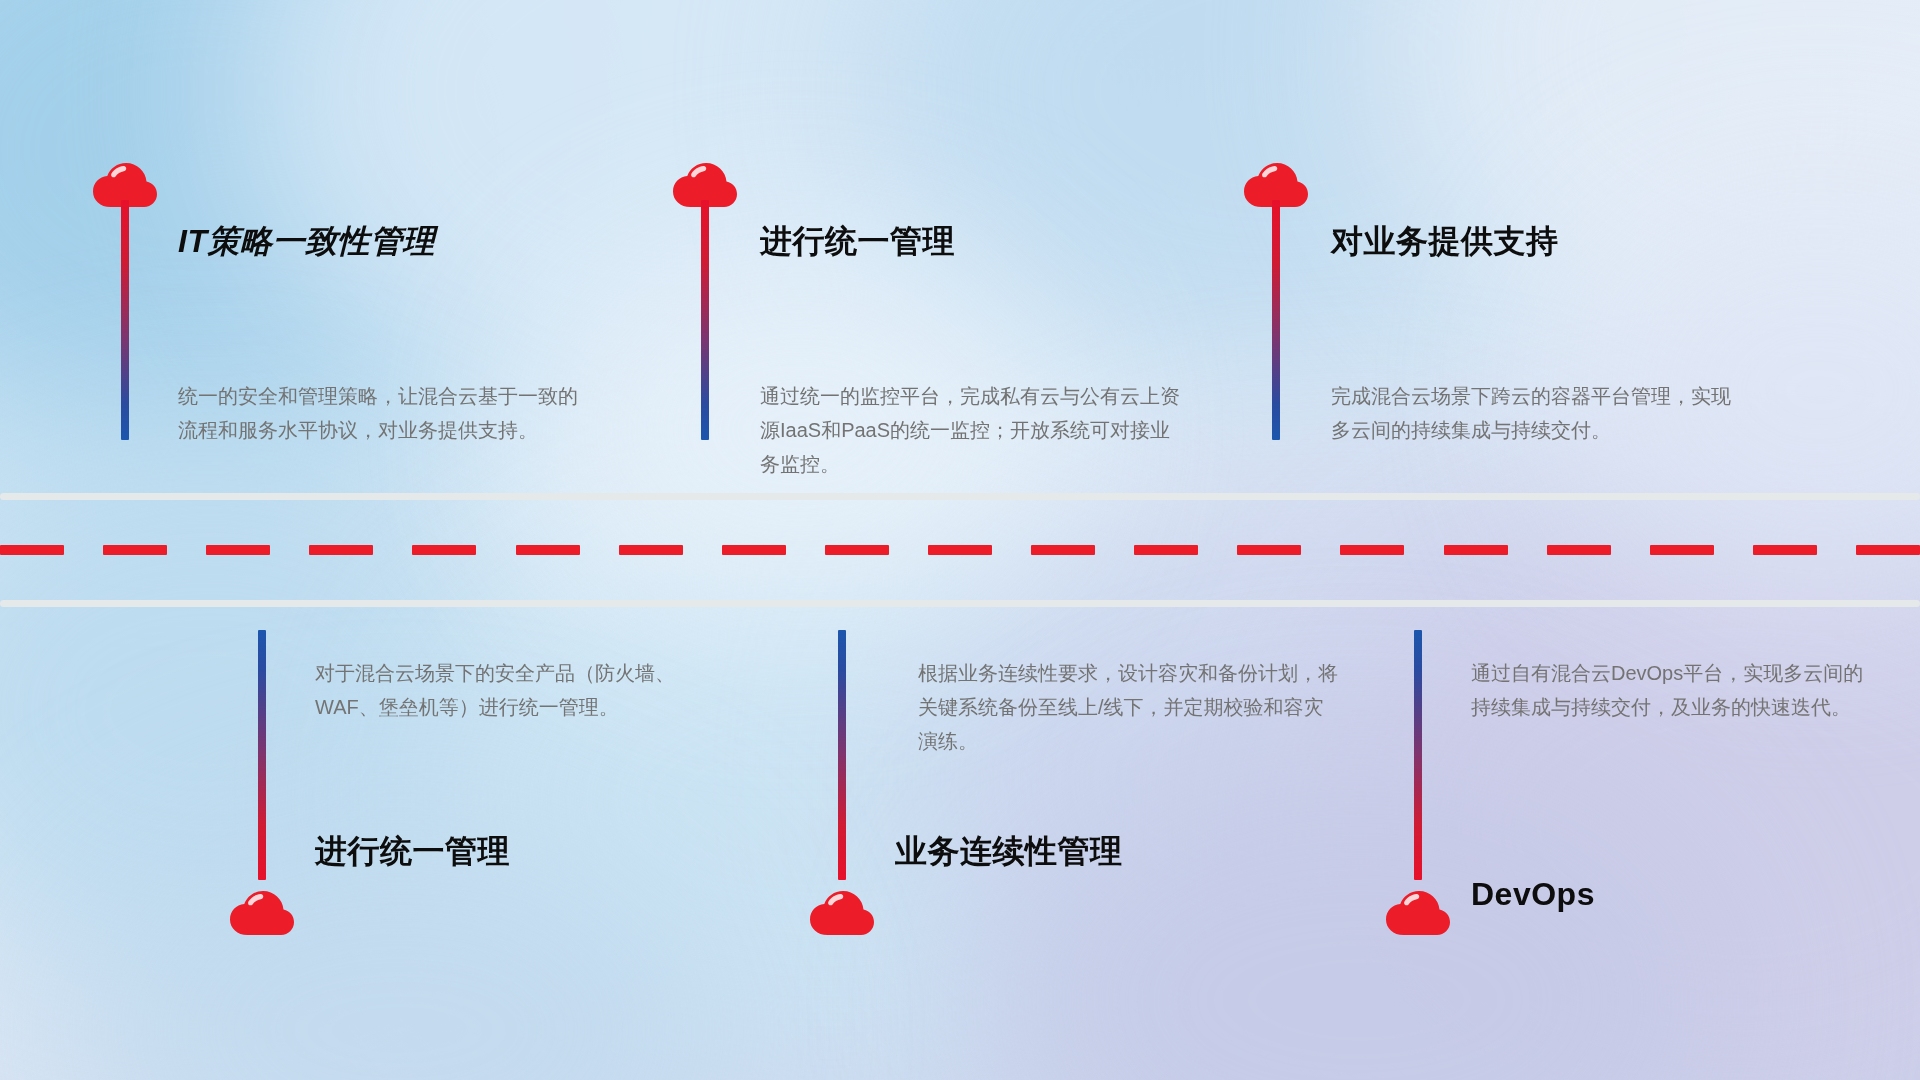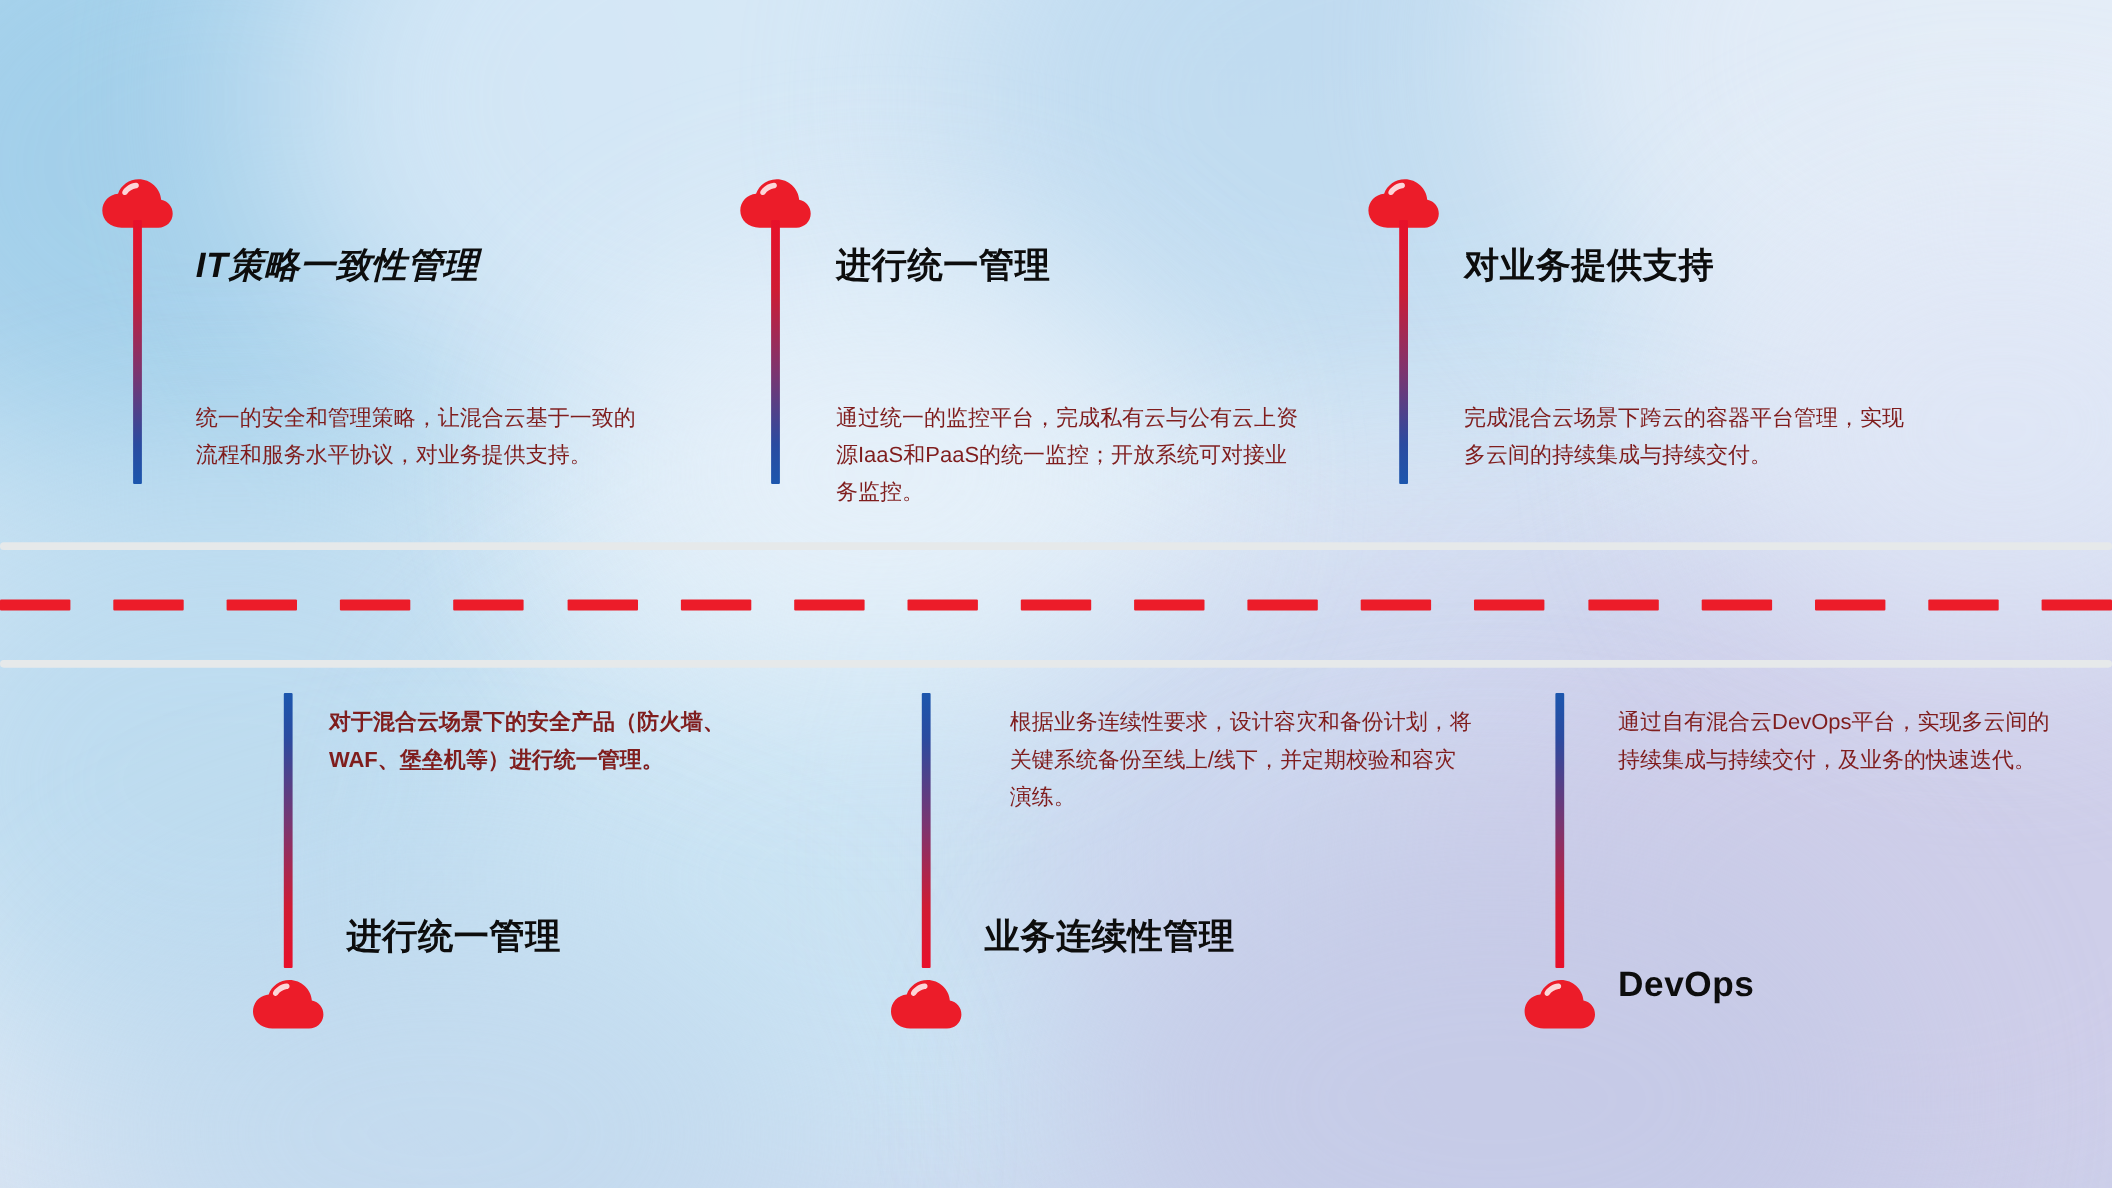--- a/index.html
+++ b/index.html
@@ -35,22 +35,23 @@
   .bar-bot{background:linear-gradient(180deg,#1c56ad 0%,#2a4ba0 16%,#7b3570 48%,#d01b33 78%,#e8102a 100%);}
 
   
   .cloud{position:absolute;width:66px;height:48px;}
 
   .title{
     position:absolute;font-size:32px;font-weight:bold;color:#0d0d0d;
     letter-spacing:.5px;white-space:nowrap;
   }
   .body-text{
-    position:absolute;font-size:20px;line-height:34px;color:#7f1d1d;
+    position:absolute;font-size:20px;line-height:34px;color:#737373;
     width:400px;
+    margin-top:16px;
   }
 
   
   .rule{position:absolute;left:0;width:1920px;height:7px;background:#e6e9ea;border-radius:4px;}
   .rule-top{top:493px;}
   .rule-bot{top:600px;}
   .dashes{position:absolute;left:0;top:545px;width:1920px;height:10px;}
   .dash{position:absolute;top:0;height:10px;background:#ec1c29;border-radius:1px;}
 </style>
 </head>
@@ -123,21 +124,21 @@
         <div class="dash" style="left: 1547px; width: 64px; background: rgb(236, 28, 41);"></div>
         <div class="dash" style="left: 1650px; width: 64px; background: rgb(236, 28, 41);"></div>
         <div class="dash" style="left: 1753px; width: 64px; background: rgb(236, 28, 41);"></div>
         <div class="dash" style="left: 1856px; width: 64px; background: rgb(236, 28, 41);"></div>
       </div>
     <div class="rule rule-bot"></div>
   </div>
 
   <div class="col">
     <div class="bar bar-bot" style="left:258px;top:630px;height:250px;"></div>
-    <div class="body-text" style="left:299px;top:640px;width:420px;font-weight:bold;">对于混合云场景下的安全产品（防火墙、WAF、堡垒机等）进行统一管理。</div>
+    <div class="body-text" style="left:315px;top:640px;width:420px;">对于混合云场景下的安全产品（防火墙、WAF、堡垒机等）进行统一管理。</div>
     <div class="title" style="left:315px;top:830px;">进行统一管理</div>
     <svg class="cloud" style="left:229px;top:888px;" viewBox="0 0 66 48">
       <path fill="#ec1c29" d="M18.5 47C8.3 47 1 40.2 1 31.4 1 23.3 7.2 16.8 15.3 16.1 18 8.4 25.4 3 34.1 3c10.8 0 19.6 8.2 20.4 18.6C61 23 65 28 65 34.3 65 41.3 59.2 47 52 47z"></path>
       <path fill="#ffffff" opacity="0.82" d="M20.6 17.2c-1.5-.5-2-2.4-1-3.9 2.7-4 7-6.7 11.9-7.2 1.7-.2 3 1.3 2.7 2.9-.2 1.2-1.2 2-2.4 2.2-3.4.5-6.4 2.4-8.3 5.2-.6.9-1.8 1.2-2.9.8z"></path>
     </svg>
   </div>
 
   <div class="col">
     <div class="bar bar-bot" style="left:838px;top:630px;height:250px;"></div>
     <div class="body-text" style="left:918px;top:640px;width:420px;">根据业务连续性要求，设计容灾和备份计划，将关键系统备份至线上/线下，并定期校验和容灾演练。</div>

